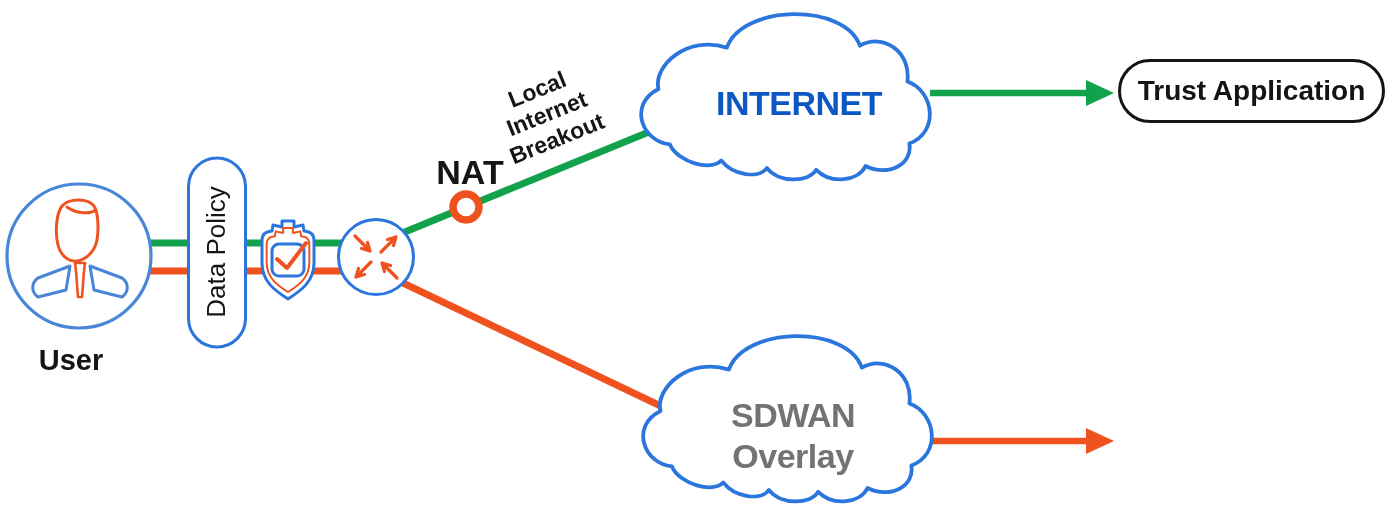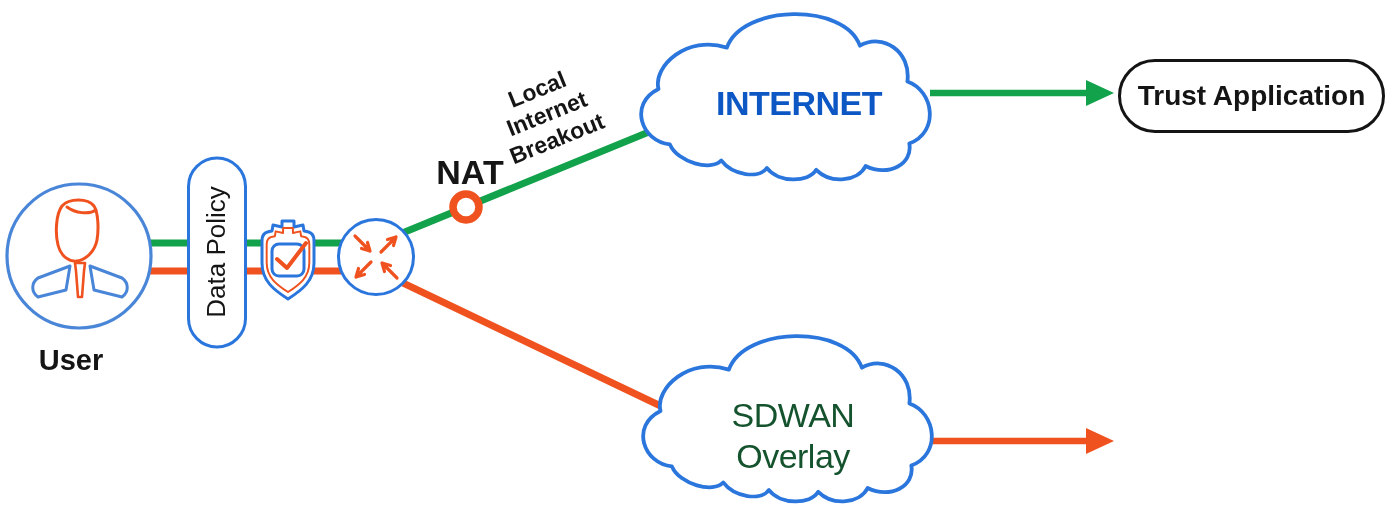--- a/index.html
+++ b/index.html
@@ -33,28 +33,28 @@
     transform:translate(-50%,-50%) rotate(-22deg);
   }
   .lbl-internet{
     left:799px;top:104px;
     font-size:34px;font-weight:700;
     letter-spacing:-0.5px;
     color:#0d57c4;
   }
   .lbl-sdwan{
     left:793px;top:436px;
-    font-size:34px;font-weight:400;
+    font-size:34px;font-weight:700;
     letter-spacing:-0.5px;
     line-height:1.22;
-    color:#14532d;
+    color:#737373;
   }
   .app-box{
     position:absolute;
-    width:267px;height:74px;
+    width:267px;height:64px;
     box-sizing:border-box;
     border:3px solid #141414;
     border-radius:37px;
     background:#ffffff;
     display:flex;align-items:center;justify-content:center;
   }
   .app-box .app-label{
     font-size:28px;font-weight:600;color:#141414;white-space:nowrap;
   }
   .box-trust{left:1118px;top:59px;}

